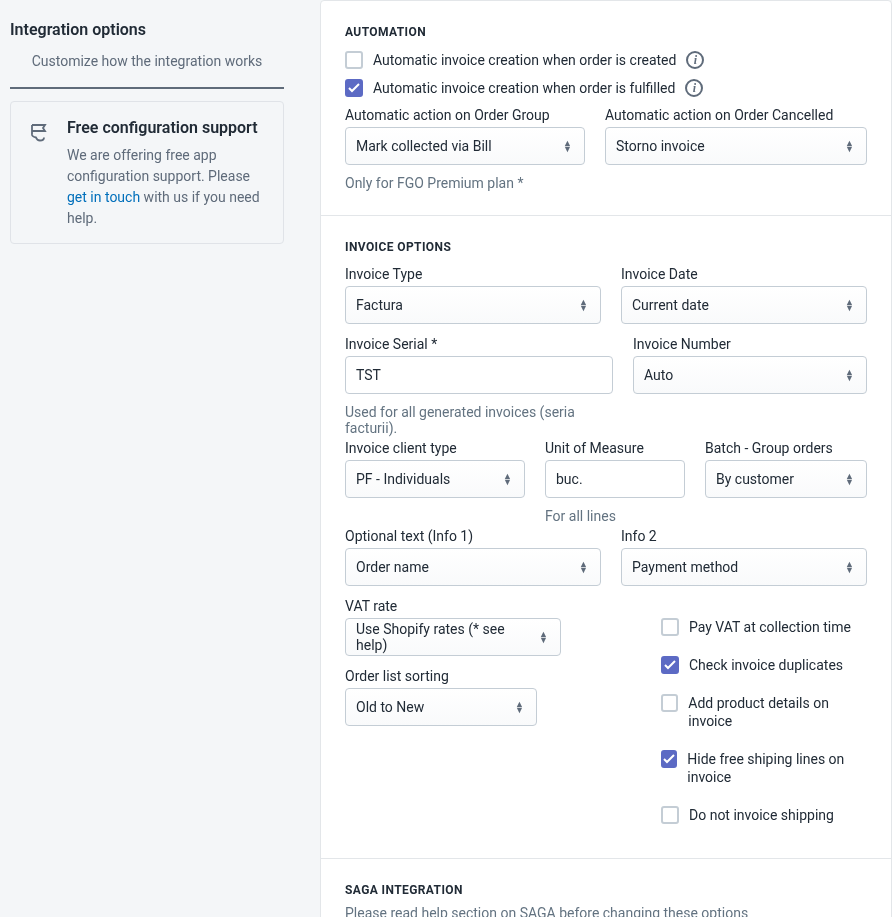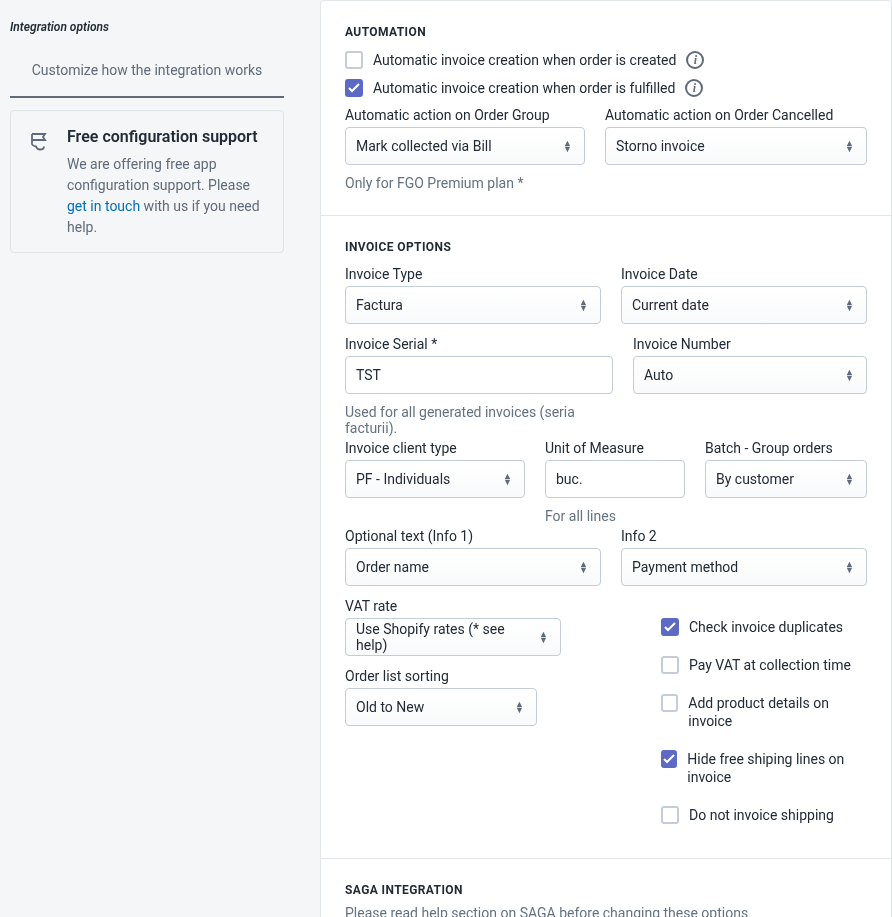--- a/index.html
+++ b/index.html
@@ -14,25 +14,24 @@
   .layout {
     display: flex;
     gap: 20px;
     padding: 0;
   }
   .sidebar {
     width: 300px;
     padding: 20px 16px 16px 10px;
   }
   .sidebar-title {
-    font-size: 12px;
+    font-size: 16px;
     font-weight: 600;
-    margin-bottom: 28px;
-    color: #212b36;
-    font-style: italic;
+    margin-bottom: 14px;
+    color: #212b36;
   }
   .sidebar-sub {
     font-size: 14px;
     color: #5f6b7a;
     margin-bottom: 18px;
     text-align: center;
   }
   .sidebar-divider {
     border: none;
     border-top: 2px solid #5f6b7a;
@@ -389,41 +388,41 @@
               <span class="select-arrows">
                   <span>▲</span>
                   <span>▼</span>
                 </span>
             </div>
           </div>
         </div>
 
         <div class="checkbox-group" style="flex:1; padding-left:40px">
           <div class="check-row">
-            <span class="checkbox checked">
-                <svg width="12" height="10" viewBox="0 0 12 10">
-                  <path d="M1 5l3 3 7-7" stroke="#fff" stroke-width="2" fill="none"></path>
-                </svg>
-              </span>
-            <span class="check-label">Check invoice duplicates</span>
-          </div>
-          <div class="check-row">
             <span class="checkbox"></span>
             <span class="check-label">Pay VAT at collection time</span>
-          </div>
-          <div class="check-row">
-            <span class="checkbox"></span>
-            <span class="check-label">Add product details on invoice</span>
           </div>
           <div class="check-row">
             <span class="checkbox checked">
                 <svg width="12" height="10" viewBox="0 0 12 10">
                   <path d="M1 5l3 3 7-7" stroke="#fff" stroke-width="2" fill="none"></path>
                 </svg>
               </span>
+            <span class="check-label">Check invoice duplicates</span>
+          </div>
+          <div class="check-row">
+            <span class="checkbox"></span>
+            <span class="check-label">Add product details on invoice</span>
+          </div>
+          <div class="check-row">
+            <span class="checkbox checked">
+                <svg width="12" height="10" viewBox="0 0 12 10">
+                  <path d="M1 5l3 3 7-7" stroke="#fff" stroke-width="2" fill="none"></path>
+                </svg>
+              </span>
             <span class="check-label">Hide free shiping lines on invoice</span>
           </div>
           <div class="check-row">
             <span class="checkbox"></span>
             <span class="check-label">Do not invoice shipping</span>
           </div>
         </div>
       </div>
     </section>
 

